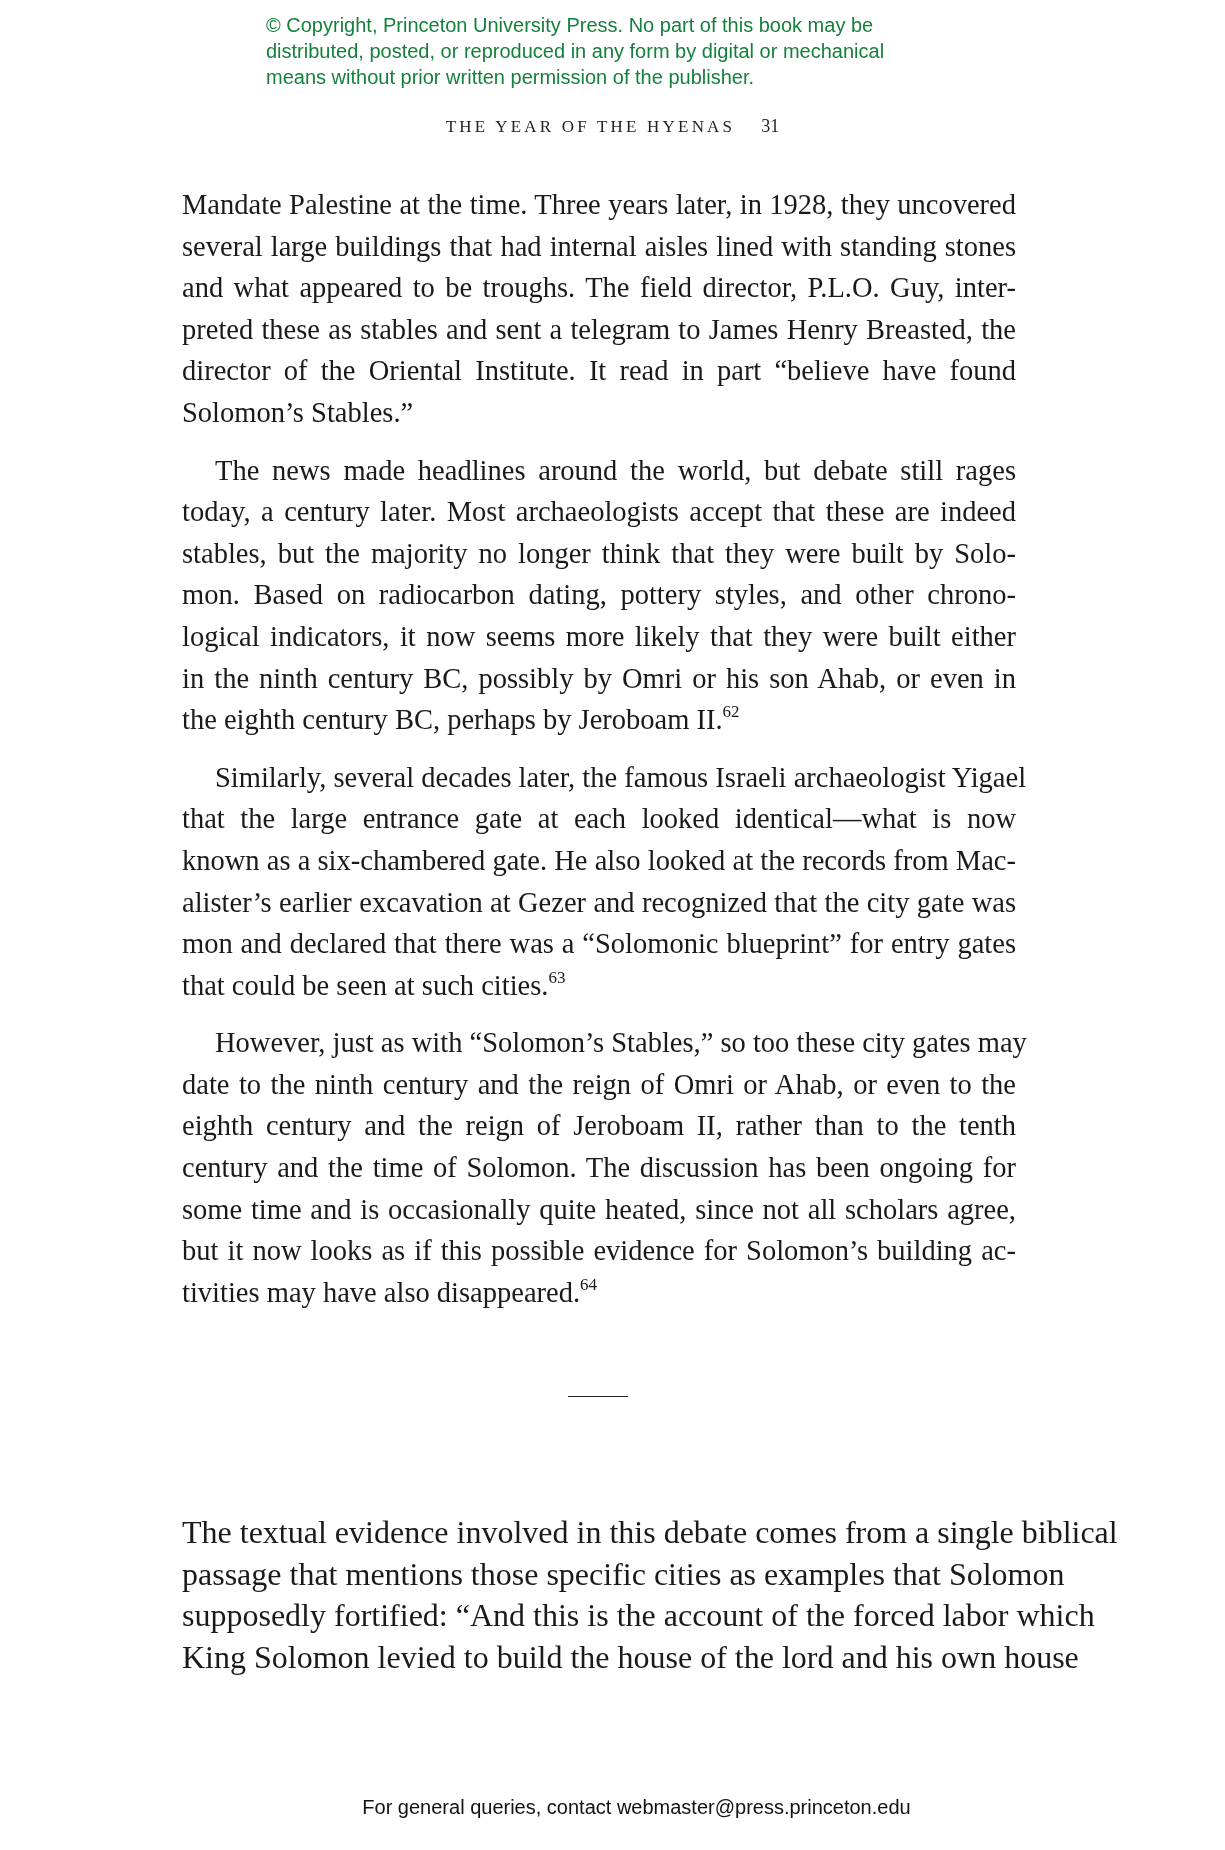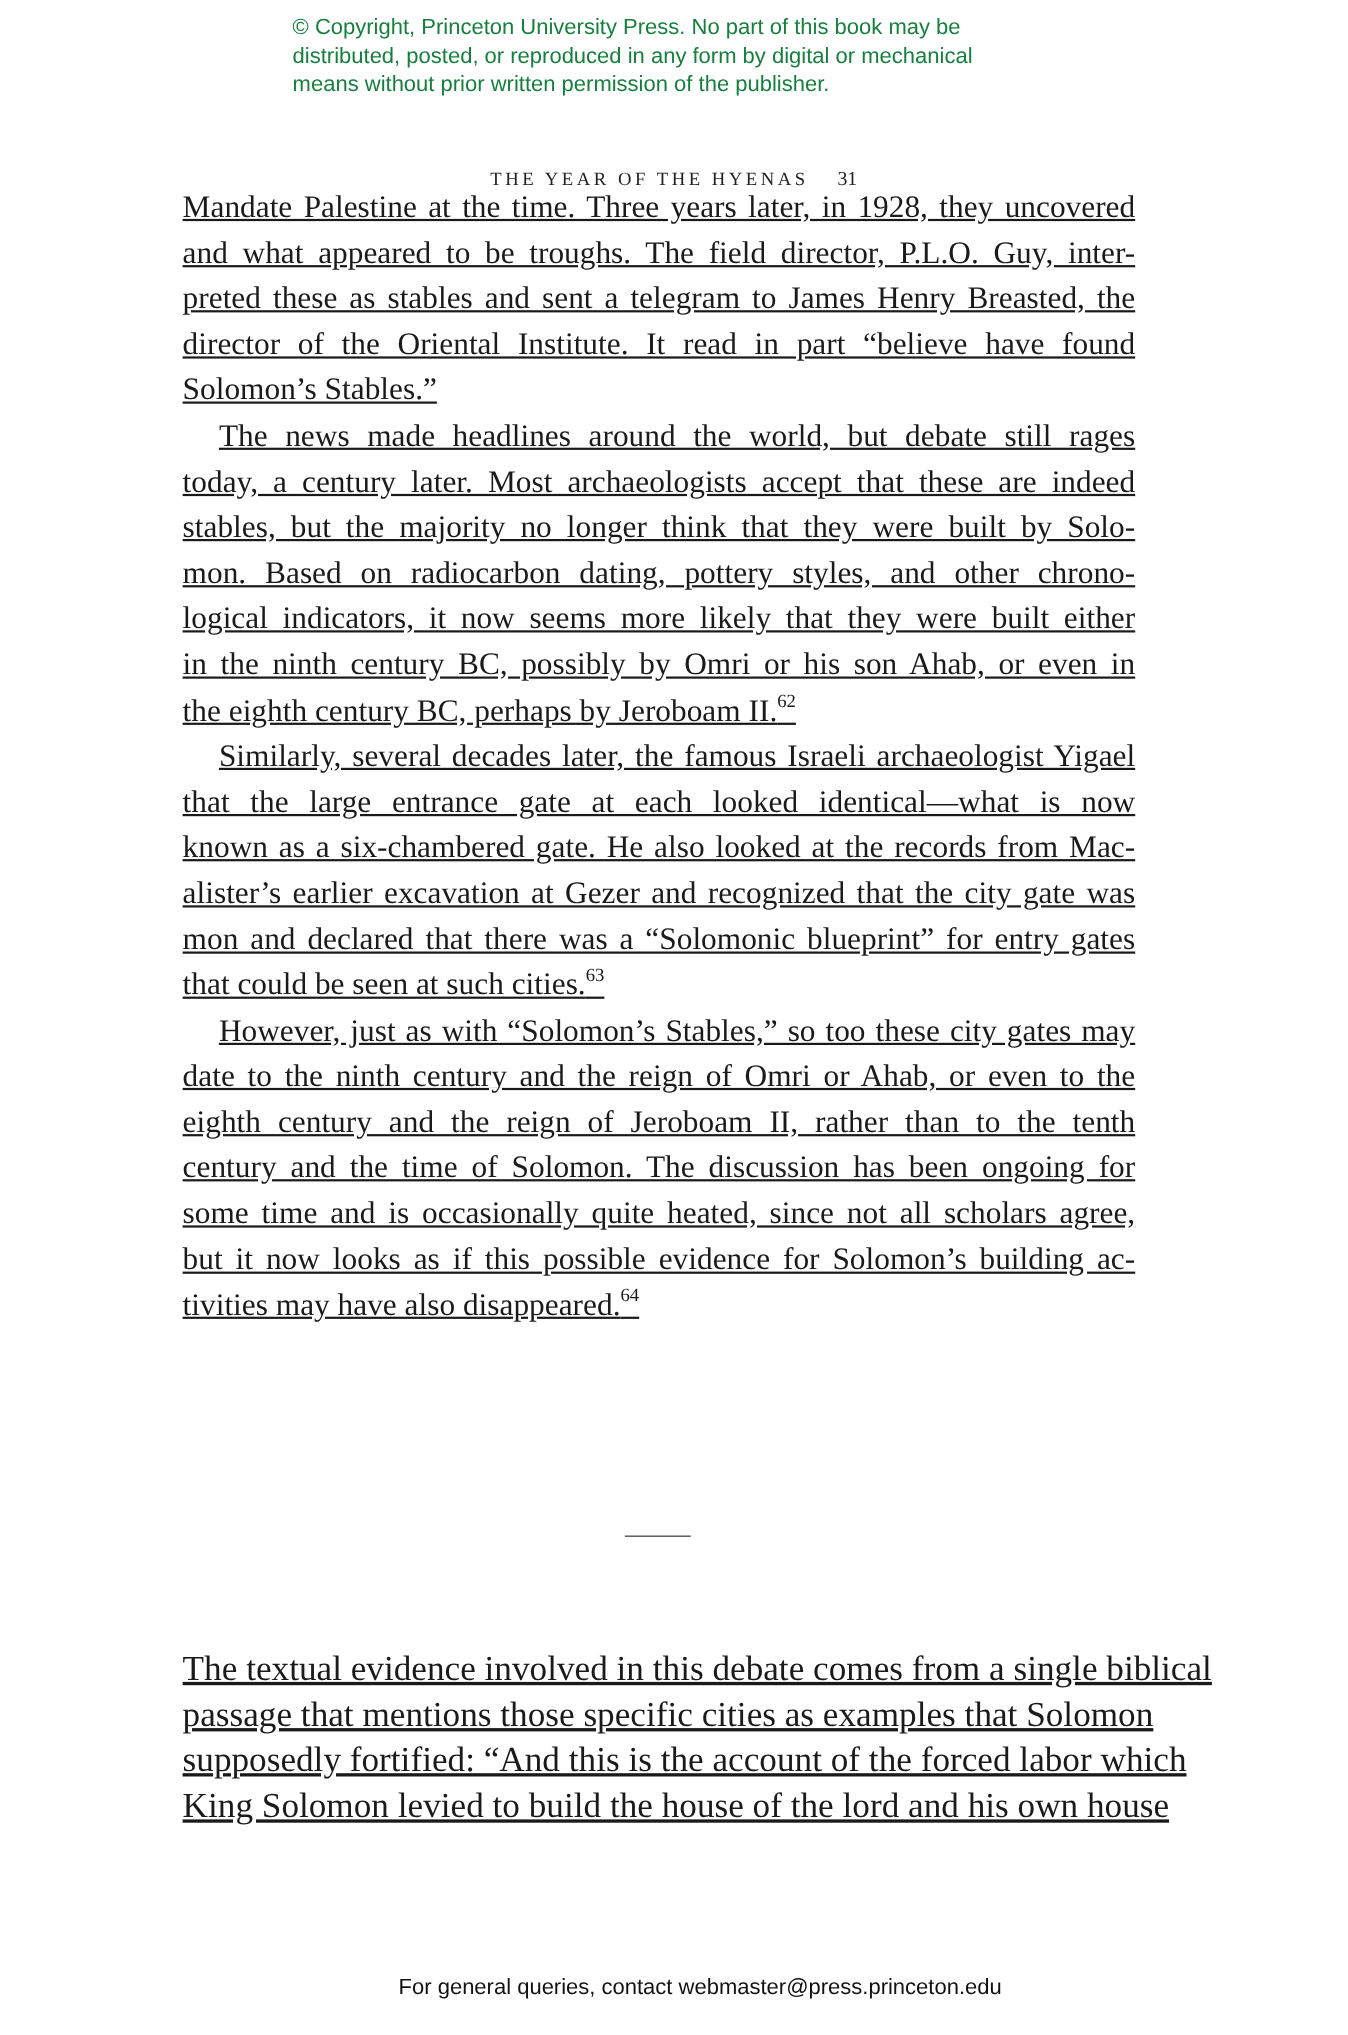--- a/index.html
+++ b/index.html
@@ -28,43 +28,41 @@
   .running-head {
     position: absolute;
     left: 0;
     top: 116px;
     width: 1225px;
     text-align: center;
     font-family: "Liberation Serif", serif;
     font-size: 17px;
     letter-spacing: 3px;
     color: #222;
-    margin-top: 36px;
   }
   .running-head .title { letter-spacing: 3.2px; }
   .running-head .folio {
     margin-left: 26px;
     letter-spacing: 0;
     font-size: 18px;
   }
   .body-text {
     position: absolute;
     left: 166px;
     top: 168px;
     width: 866px;
     font-family: "Liberation Serif", serif;
     font-size: 28.5px;
     line-height: 41.6px;
     color: #1a1a1a;
   }
   .para {
-    margin: 0;
+    margin: 16px;
     text-align: justify;
     text-align-last: justify;
-    text-decoration: underline;
   }
   .para .line {
     display: block;
     text-align: justify;
     text-align-last: justify;
     white-space: nowrap;
     overflow: visible;
   }
   .para .line.last {
     text-align-last: left;
@@ -115,20 +113,21 @@
 </div>
 
 <div class="running-head">
   <span class="title">THE YEAR OF THE HYENAS</span><span class="folio">31</span>
 </div>
 
 <div class="body-text">
 
   <p class="para">
     <span class="line">Mandate Palestine at the time. Three years later, in 1928, they uncovered</span>
+    <span class="line">several large buildings that had internal aisles lined with standing stones</span>
     <span class="line">and what appeared to be troughs. The field director, P.L.O. Guy, inter-</span>
     <span class="line">preted these as stables and sent a telegram to James Henry Breasted, the</span>
     <span class="line">director of the Oriental Institute. It read in part “believe have found</span>
     <span class="line last">Solomon’s Stables.”</span>
   </p>
 
   <p class="para">
     <span class="line indent">The news made headlines around the world, but debate still rages</span>
     <span class="line">today, a century later. Most archaeologists accept that these are indeed</span>
     <span class="line">stables, but the majority no longer think that they were built by Solo-</span>

